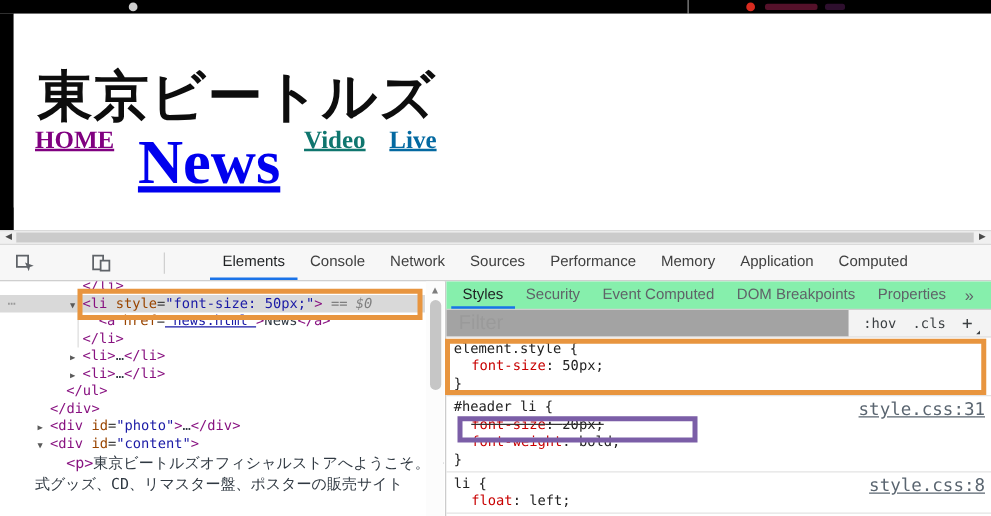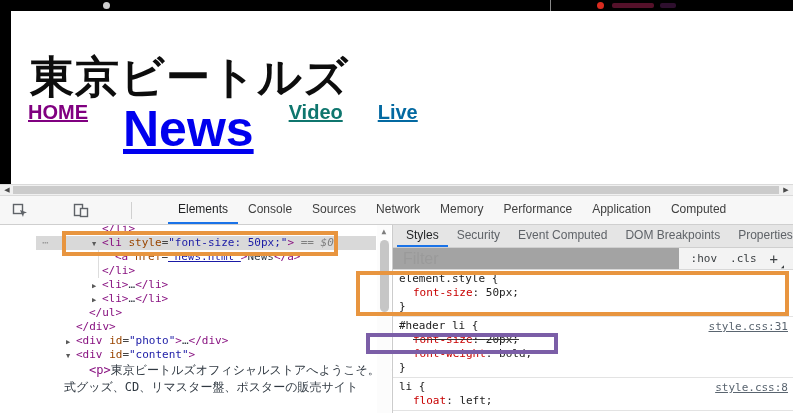--- a/index.html
+++ b/index.html
@@ -13,21 +13,21 @@
   .tb-div{left:550px;top:0;width:1px;height:11px;background:#8a8a8a;}
   .rec-dot{left:597px;top:2px;width:7px;height:7px;border-radius:50%;background:#d92b1f;}
   .smudge1{left:612px;top:3px;width:42px;height:5px;background:#55112a;border-radius:2px;}
   .smudge2{left:660px;top:3px;width:16px;height:5px;background:#2e0f2e;border-radius:2px;}
   .leftstrip{left:0;top:11px;width:11px;height:173px;background:#000;}
 
   
   .page{left:11px;top:11px;width:782px;height:155px;background:#fff;overflow:hidden;}
   .page-title{position:absolute;left:19px;top:8px;font-size:44px;font-weight:bold;color:#0d0d0d;
               letter-spacing:1px;white-space:nowrap;}
-  .nav{position:absolute;left:17px;top:90px;display:flex;align-items:flex-start;gap:35px;}
+  .nav{position:absolute;left:17px;top:90px;display:flex;align-items:flex-start;gap:19px;font-family:Liberation Serif, serif;}
   .nav a{font-weight:bold;text-decoration:underline;white-space:nowrap;line-height:1.15;}
 
   
   .hscroll{left:0;top:184px;width:793px;height:12px;background:#f0f0f0;
            border-top:1px solid #dadada;border-bottom:1px solid #dadada;box-sizing:border-box;}
   .hs-arrow{position:absolute;top:0;width:12px;height:10px;color:#4a4a4a;font-size:7px;
             line-height:10px;text-align:center;}
   .hs-thumb{position:absolute;left:13px;top:1px;width:766px;height:8px;background:#cbcbcb;}
 
   
@@ -36,21 +36,21 @@
               display:flex;align-items:center;gap:32px;}
   .tb-icon{width:16px;height:16px;color:#5f6368;flex:none;}
   .vsep{width:1px;height:17px;background:#d0d0d0;margin:0 4px 0 10px;flex:none;}
   .dt-tabs{display:flex;height:28px;}
   .dt-tab{padding:0 10px;line-height:26px;height:28px;box-sizing:border-box;font-size:12px;
           color:#404040;border-bottom:2px solid transparent;white-space:nowrap;}
   .dt-tab.sel{color:#1f2123;border-bottom-color:#1a73e8;}
   .tb-right{display:flex;align-items:center;gap:14px;margin-right:4px;color:#5f6368;}
   .gear{font-size:15px;} .kebab{font-size:14px;font-weight:bold;} .closex{font-size:15px;}
 
-  .dt-body{display:flex;height:188px;position:relative;padding-left:36px;}
+  .dt-body{display:flex;height:188px;position:relative;}
 
   
   .elements-pane{width:357px;border-right:1px solid #ccc;box-sizing:border-box;position:relative;
                  overflow:hidden;font-family:"DejaVu Sans Mono",monospace;font-size:11px;color:#303942;}
   .tree{position:absolute;top:-3px;left:0;right:16px;}
   .trow{height:14px;line-height:14px;white-space:nowrap;position:relative;}
   .trow.jp{height:17px;line-height:17px;font-size:12px;}
   .trow.sel{background:#d9d9d9;}
   .i28{padding-left:28px}.i40{padding-left:40px}.i53{padding-left:53px}
   .i66{padding-left:66px}.i79{padding-left:79px}
@@ -60,41 +60,41 @@
   .pu{color:#881280}.at{color:#994500}.va{color:#1a1aa6}.df{color:#444}
   .eq{color:#7f7f7f;font-style:italic}.tx{color:#303942}
   .lk{color:#1a1aa6;text-decoration:underline;}
   .vguide{position:absolute;left:62px;top:25px;width:1px;height:28px;background:#ddd;}
   .ep-scroll{position:absolute;right:1px;top:0;width:14px;height:100%;background:#fcfcfc;}
   .ep-up{display:block;text-align:center;color:#7d7d7d;font-size:8px;line-height:13px;}
   .ep-thumb{position:absolute;left:3px;top:15px;width:9px;height:72px;background:#c6c6c6;border-radius:5px;}
 
   
   .styles-pane{flex:1;position:relative;overflow:hidden;}
-  .sp-tabs{height:23px;background:#e5e5e5;border-bottom:1px solid #cfcfcf;box-sizing:border-box;
+  .sp-tabs{height:23px;background:#86efac;border-bottom:1px solid #cfcfcf;box-sizing:border-box;
            display:flex;align-items:center;padding-left:4px;}
   .sp-tab{padding:0 9px;line-height:20px;height:22px;box-sizing:border-box;font-size:12px;
           color:#5f6368;border-bottom:2px solid transparent;white-space:nowrap;}
   .sp-tab.sel{color:#1f2123;border-bottom-color:#1a73e8;}
   .sp-more{color:#5f6368;font-size:13px;padding:0 6px;}
   .sp-filter{height:22px;border-bottom:1px solid #d8d8d8;box-sizing:border-box;display:flex;}
   .filter-input{flex:1;border:0;outline:0;background:#a3a3a3;font-size:16px;padding:0 0 0 10px;
                 color:#333;font-family:"Liberation Sans",sans-serif;}
   .filter-input::placeholder{color:#9a9a9a;}
   .pseudo{background:#f3f3f3;display:flex;align-items:center;gap:13px;padding:0 10px 0 12px;
           font-family:"DejaVu Sans Mono",monospace;font-size:11px;color:#3c4043;}
   .plus-wrap{position:relative;font-size:14px;color:#3c4043;padding-right:5px;}
   .corner{position:absolute;right:-1px;bottom:-2px;font-size:5px;color:#3c4043;}
   .rules{font-family:"DejaVu Sans Mono",monospace;font-size:11px;color:#222;}
   .rule{padding:2px 0;border-bottom:1px solid #e3e3e3;position:relative;}
   .cline{height:14px;line-height:14px;padding-left:6px;white-space:nowrap;}
   .prop{padding-left:20px;}
   .pname{color:#c80000}.pval{color:#222}.selx{color:#222}.brace{color:#222}
   .struck{text-decoration:line-through;text-decoration-color:#333;}
-  .css-link{position:absolute;right:5px;top:3px;color:#5a6570;text-decoration:underline;font-size:11px;}
+  .css-link{position:absolute;right:5px;top:3px;color:#5a6570;text-decoration:underline;font-size:14px;}
 
   
   .ann{position:absolute;border:4px solid #e8953f;box-sizing:border-box;z-index:9;pointer-events:none;}
   #ann-tree{left:62px;top:231px;width:276px;height:25px;}
   #ann-elemstyle{left:356px;top:271px;width:433px;height:45px;}
   #ann-struck{left:366px;top:333px;width:192px;height:21px;}
 </style>
 </head>
 <body>
 
@@ -135,24 +135,24 @@
     <span class="tb-icon" style="margin-left:13px">
       <svg viewBox="0 0 16 16" width="16" height="16">
         <rect x="1.5" y="2.5" width="8" height="11" fill="none" stroke="currentColor" stroke-width="1.4"></rect>
         <rect x="7.5" y="6.5" width="7" height="8" fill="#f7f7f7" stroke="currentColor" stroke-width="1.4"></rect>
       </svg>
     </span>
     <span class="vsep"></span>
     <div class="dt-tabs">
       <span class="dt-tab sel">Elements</span>
       <span class="dt-tab">Console</span>
+      <span class="dt-tab">Network</span>
       <span class="dt-tab">Sources</span>
-      <span class="dt-tab">Network</span>
+      <span class="dt-tab">Performance</span>
       <span class="dt-tab">Memory</span>
-      <span class="dt-tab">Performance</span>
       <span class="dt-tab">Application</span>
       <span class="dt-tab">Computed</span>
     </div>
     <div style="flex:1"></div>
     <span class="vsep"></span>
     <div class="tb-right">
       <span class="gear">⚙</span>
       <span class="kebab">⋮</span>
       <span class="closex">×</span>
     </div>

